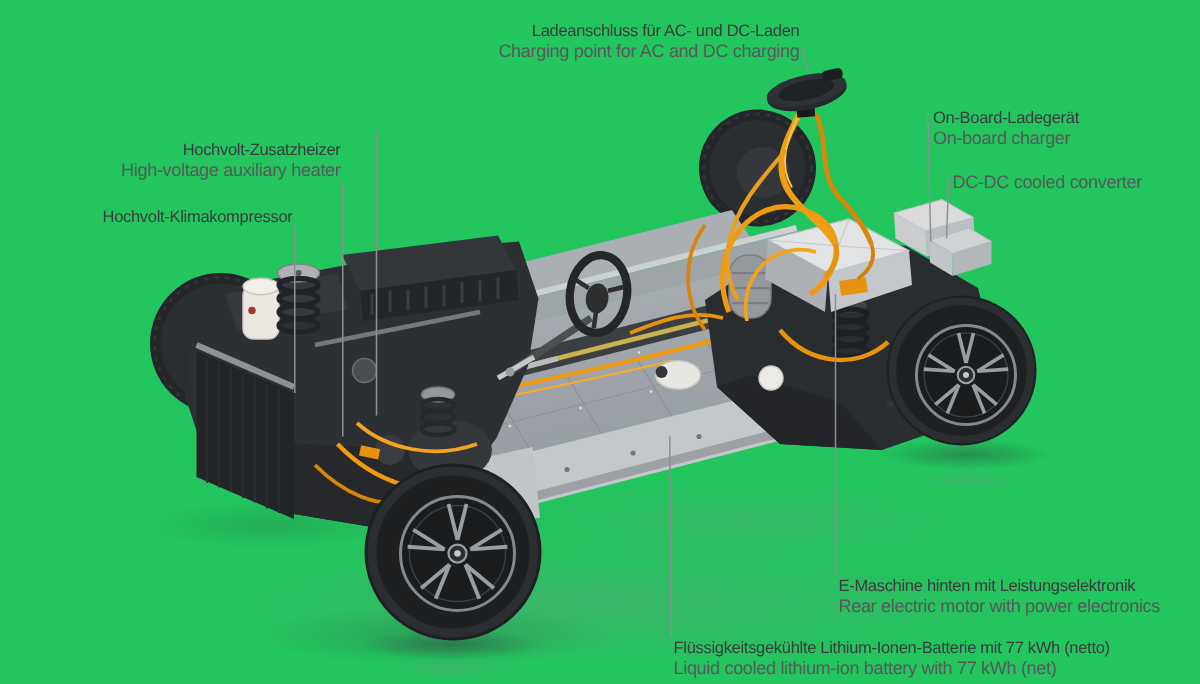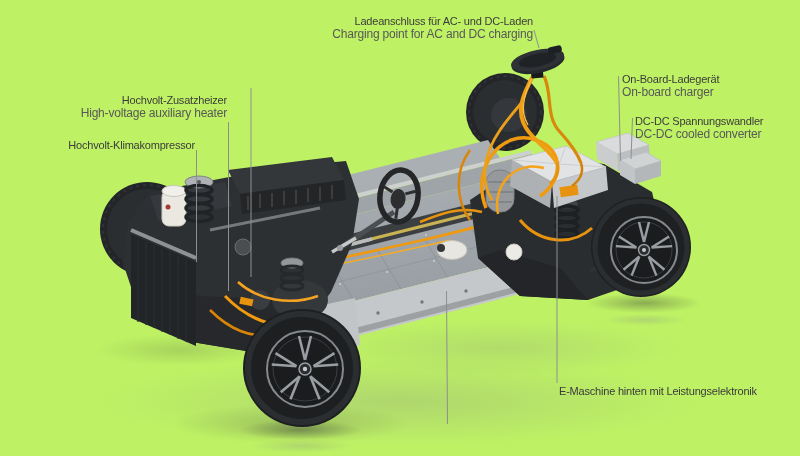--- a/index.html
+++ b/index.html
@@ -1,16 +1,16 @@
 <!DOCTYPE html>
 <html><head>
 <meta charset="utf-8">
 <style>
   html,body{margin:0;padding:0;background:#fff;}
-  .stage{position:relative;width:800px;height:456px;background:#bef264;overflow:hidden;
+  .stage{position:relative;width:800px;height:456px;background:#22c55e;overflow:hidden;
          font-family:"Liberation Sans",sans-serif;text-decoration:underline;}
   .stage svg{position:absolute;left:0;top:0;}
   .label{position:absolute;white-space:nowrap;}
   .label.right{text-align:right;}
   .label .de{font-size:11px;line-height:12.5px;color:#3b3b3b;letter-spacing:-0.2px;}
   .label .en{font-size:12px;line-height:12px;color:#585858;letter-spacing:-0.2px;}
 </style>
 </head>
 <body>
 
@@ -358,22 +358,26 @@
 <div class="label right" style="right:605px;top:139px">
   <div class="de">Hochvolt-Klimakompressor</div>
 </div>
 
 <div class="label" style="left:622px;top:73px">
   <div class="de">On-Board-Ladegerät</div>
   <div class="en">On-board charger</div>
 </div>
 
 <div class="label" style="left:635px;top:115px">
-  <div class="de">DC-DC Spannungswandler</div>
   <div class="en">DC-DC cooled converter</div>
 </div>
 
 <div class="label" style="left:559px;top:385px">
   <div class="de">E-Maschine hinten mit Leistungselektronik</div>
-</div>
-
+  <div class="en">Rear electric motor with power electronics</div>
+</div>
+
+<div class="label" style="left:449px;top:426px">
+  <div class="de">Flüssigkeitsgekühlte Lithium-Ionen-Batterie mit 77 kWh (netto)</div>
+  <div class="en">Liquid cooled lithium-ion battery with 77 kWh (net)</div>
+</div>
 
 </div>
 
 </body></html>

